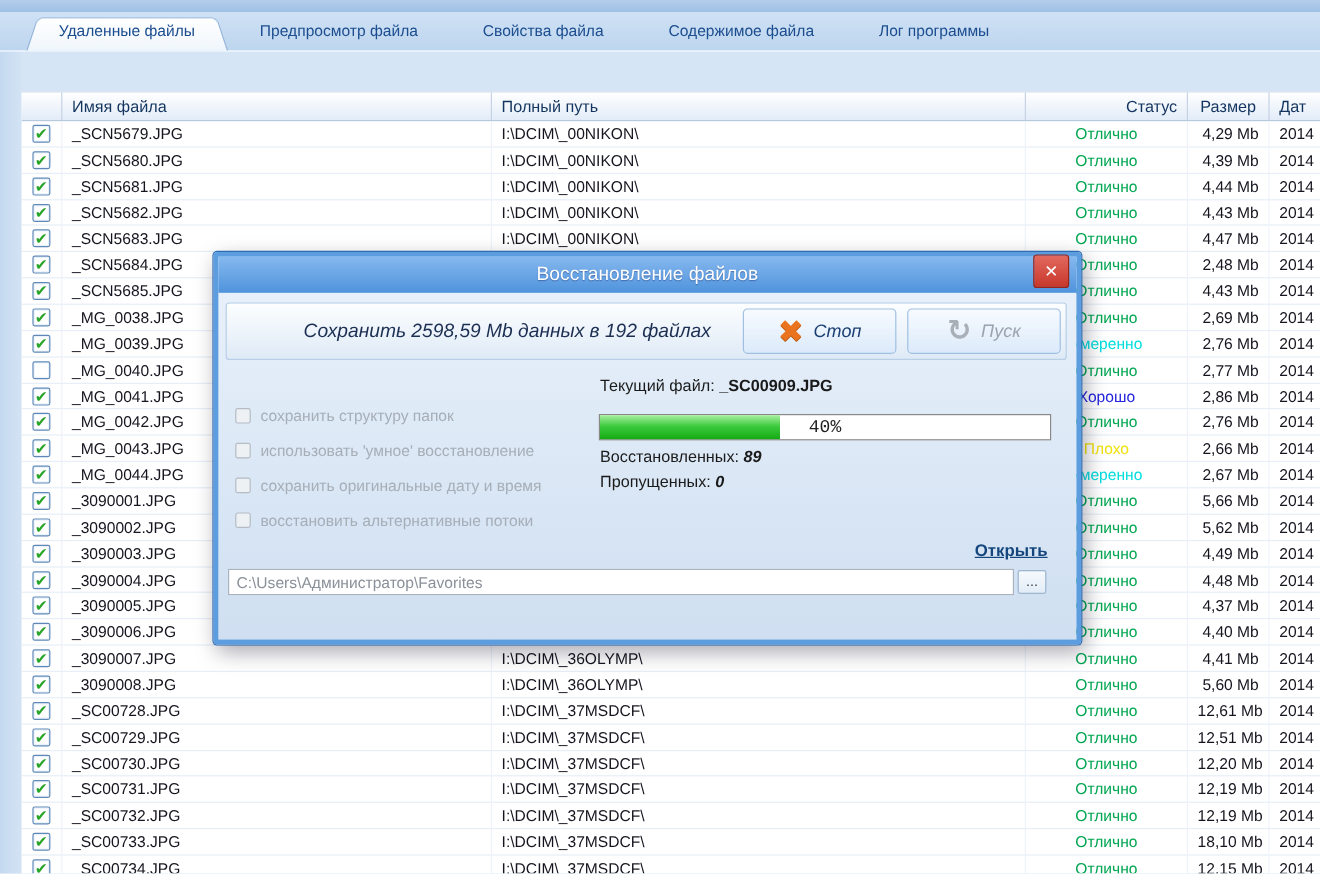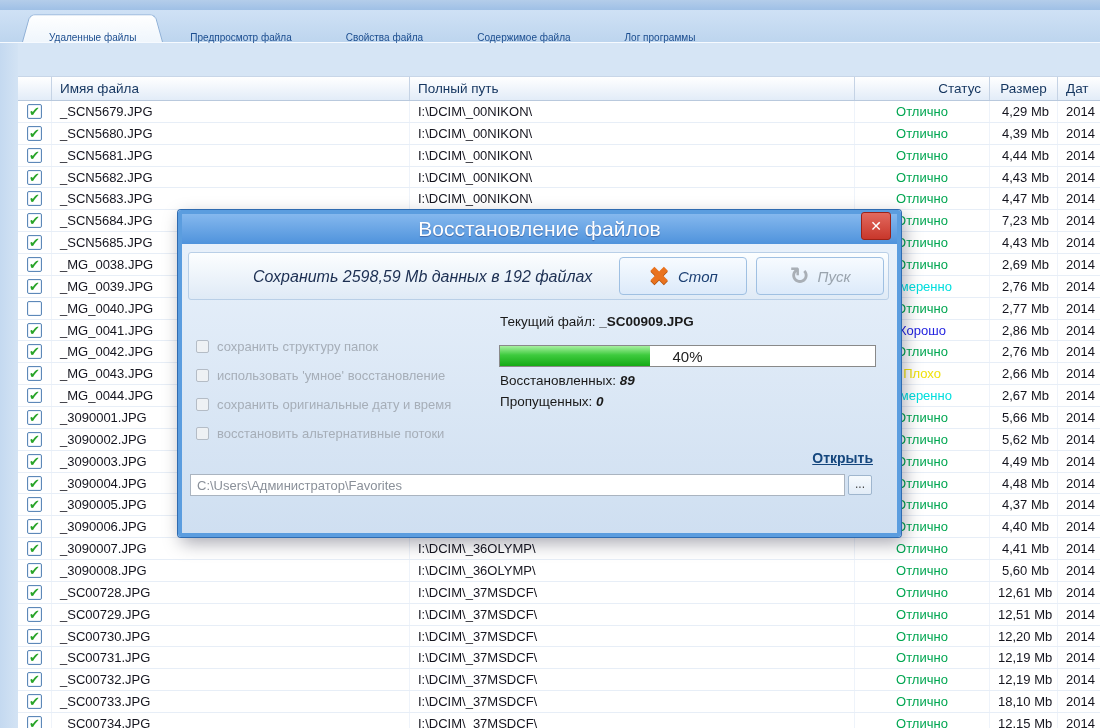--- a/index.html
+++ b/index.html
@@ -14,21 +14,21 @@
     background:linear-gradient(#b4cdea,#9fc0e6); }
   .left-gutter { position:absolute; left:0; top:10px; width:18px; height:718px;
     background:linear-gradient(90deg,#c4d9f0,#d3e3f4); }
   .left-notch { position:absolute; left:0; top:13px; width:13px; height:27px;
     background:#f4f8fd; border:1px solid #b7cce6; border-left:none; border-radius:0 4px 4px 0; }
   
   .tabbar { position:absolute; left:0; top:10px; width:1100px; height:33px;
     background:linear-gradient(#cfe1f5,#bdd5ee);
     border-bottom:1px solid #f6faff;
     display:flex; align-items:stretch; padding-left:22px; }
-  .tab { position:relative; line-height:32px; padding:12px 27px; font-size:10px;
+  .tab { position:relative; line-height:32px; padding:0 27px; font-size:13px;
     color:#1b4d8f; cursor:default; white-space:nowrap;text-align:center; }
   .tab .tab-bg { display:none; }
   .tab.active .tab-bg { display:block; position:absolute; left:0; right:0; top:1px; bottom:0;
     background:linear-gradient(#ffffff,#f0f6fc);
     border:1px solid #8fb0d6; border-bottom:none; border-radius:6px 6px 0 0;
     transform:perspective(22px) rotateX(5deg); transform-origin:bottom; }
   .tab .tab-label { position:relative; z-index:2; }
   
   .table { position:absolute; left:18px; top:76px; width:1082px; height:652px;
     background:#fff; overflow:hidden; }
@@ -51,21 +51,21 @@
     box-shadow:inset 0 0 0 1px #e9f1fa; border-radius:2px;
     display:flex; align-items:center; justify-content:center;
     font-size:13px; font-weight:bold; color:#28a428; line-height:1; }
   .cb.unchecked { color:transparent; }
   
   .dialog { position:absolute; left:178px; top:210px; width:723px; height:327px;
     border:4px solid #5b9ddf; box-shadow:0 0 0 1px #2f6bb0, 3px 6px 18px rgba(0,0,30,.35);
     border-radius:3px; z-index:10;
     background:linear-gradient(#eaf2fb,#cfdff1); }
   .dlg-title { height:30px; background:linear-gradient(#85b8ee,#4f93dc);
-    text-align:center; line-height:29px; font-size:21px; color:#fff;
+    text-align:center; line-height:29px; font-size:16px; color:#fff;
     text-shadow:0 1px 1px rgba(0,0,60,.35); }
   .dlg-close { position:absolute; top:-2px; right:6px; width:30px; height:28px;
     background:linear-gradient(#e2695e,#c8372b); border:1px solid #9c2218; border-radius:3px;
     color:#fff; font-size:14px; font-weight:bold; text-align:center; line-height:26px; cursor:pointer; }
   .dlg-body { position:relative; width:715px; height:289px; }
   .info-strip { position:absolute; left:6px; top:8px; width:701px; height:48px;
     background:linear-gradient(#fcfeff,#dfeaf6); border:1px solid #b9cfe7; border-radius:3px; }
   .summary { position:absolute; left:64px; top:0; height:48px; display:flex; align-items:center;
     font-size:16px; font-style:italic; color:#1c2f52; }
   .btn { position:absolute; top:4px; width:128px; height:38px;
@@ -77,21 +77,21 @@
   .btn-start .btn-label { color:#9aa4ae; }
   .icon-stop { font-size:26px; color:#e9731f; text-shadow:0 1px 0 #b14f08; line-height:1; }
   .icon-start { font-size:24px; color:#a9afb6; font-weight:bold; line-height:1; }
   .options { position:absolute; left:14px; top:88px; }
   .opt { display:flex; align-items:center; height:29px; gap:8px; }
   .opt-box { width:13px; height:13px; border:1px solid #b4bcc6; background:#eef1f4; border-radius:2px; }
   .opt-label { font-size:13px; color:#a6aeb8; }
   .cur-file { position:absolute; left:318px; top:70px; font-size:13.5px; color:#1a1a1a; }
   .cur-file b { font-weight:bold; }
   .pbar { position:absolute; left:317px; top:101px; width:377px; height:22px;
-    background:#fff; border:1px solid #898989; }
+    background:#fff; border:1px solid #898989;font-family:Liberation Mono, monospace; }
   .pfill { position:absolute; left:0; top:0; bottom:0;
     background:linear-gradient(#a8f0a0 0%,#3ecb3e 45%,#14aa14 100%); }
   .plabel { position:absolute; left:0; right:0; top:0; bottom:0; display:flex;
     align-items:center; justify-content:center; font-size:15px; color:#222; }
   .counter1 { position:absolute; left:318px; top:129px; font-size:13.5px; color:#1a1a1a; }
   .counter2 { position:absolute; left:318px; top:150px; font-size:13.5px; color:#1a1a1a; }
   .counter1 b,.counter2 b { font-weight:bold;font-style:italic; }
   .dest-label { position:absolute; left:8px; top:204px; font-size:13.5px; color:#1a1a1a; }
   .open-link { position:absolute; right:24px; top:206px; font-size:14px; font-weight:bold;
     color:#15477e; text-decoration:underline; cursor:pointer; }
@@ -177,21 +177,21 @@
         <div class="cell c-size">4,47 Mb</div>
         <div class="cell c-date">2014</div>
       </div>
       <div class="frow">
         <div class="cell c-check">
           <span class="cb">✔</span>
         </div>
         <div class="cell c-name">_SCN5684.JPG</div>
         <div class="cell c-path"></div>
         <div class="cell c-status" style="color: rgb(0, 166, 81);">Отлично</div>
-        <div class="cell c-size">7,23 Mb</div>
+        <div class="cell c-size">2,48 Mb</div>
         <div class="cell c-date">2014</div>
       </div>
       <div class="frow">
         <div class="cell c-check">
           <span class="cb">✔</span>
         </div>
         <div class="cell c-name">_SCN5685.JPG</div>
         <div class="cell c-path"></div>
         <div class="cell c-status" style="color: rgb(0, 166, 81);">Отлично</div>
         <div class="cell c-size">4,43 Mb</div>

